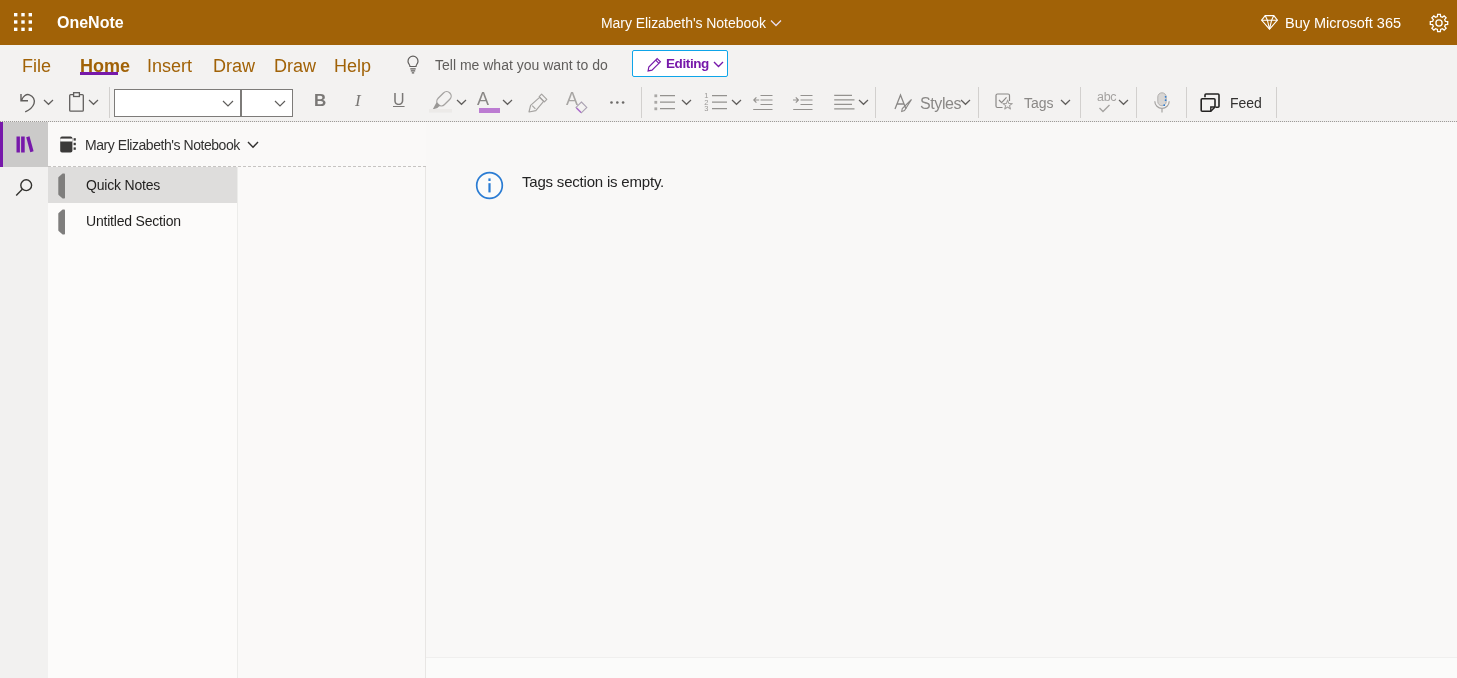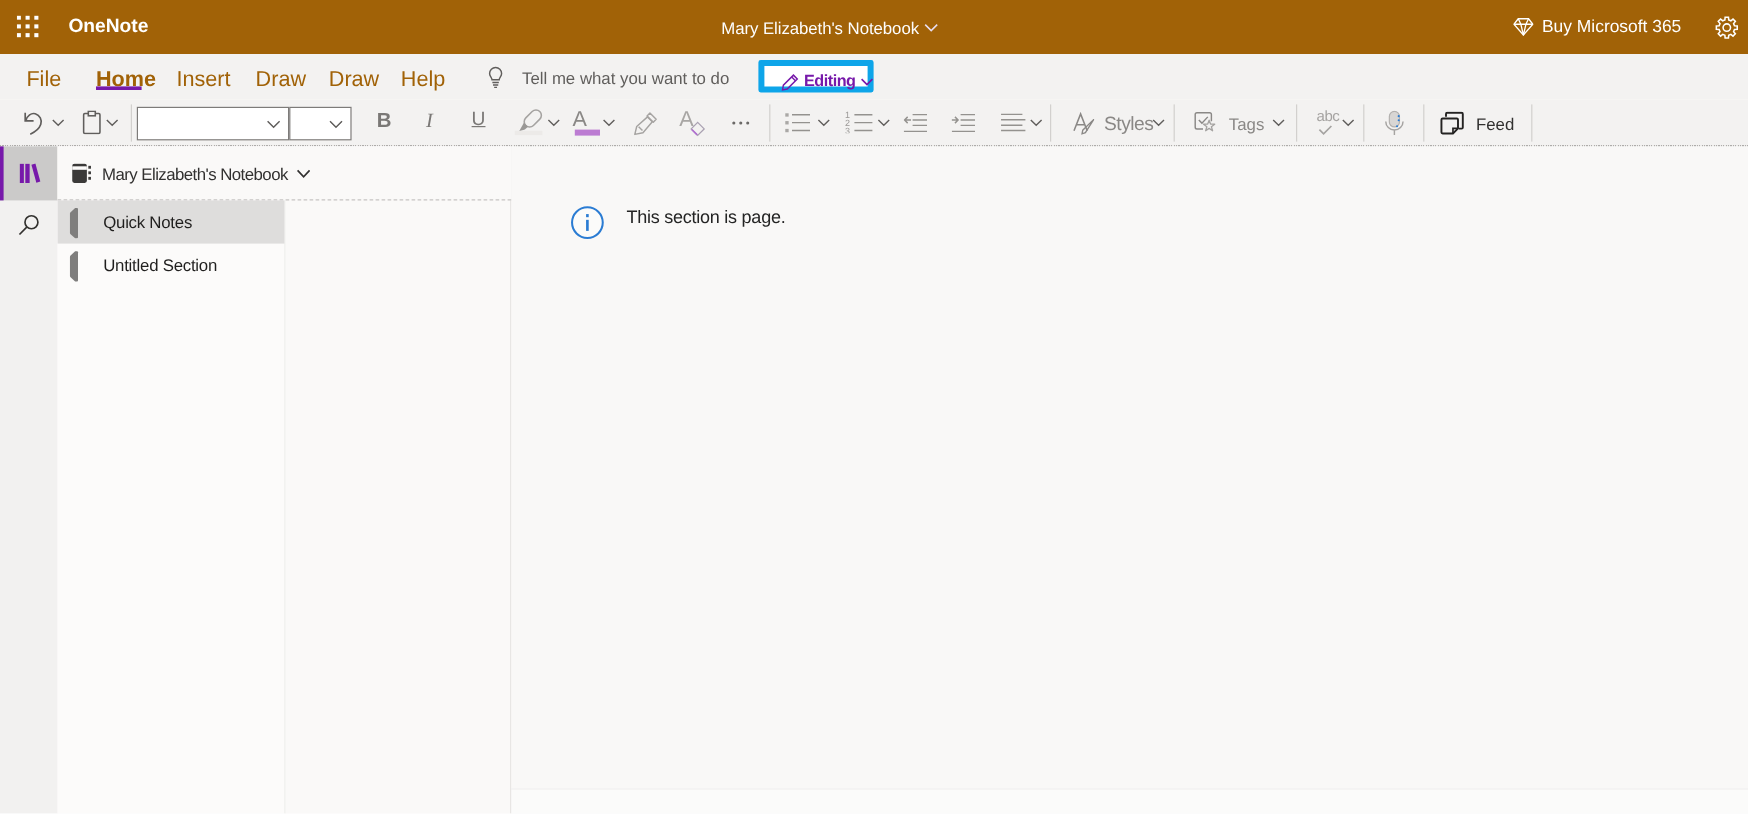--- a/index.html
+++ b/index.html
@@ -10,21 +10,21 @@
 .topbar { position:absolute; left:0; top:0; width:1457px; height:45px; background:#a16207; color:#fff; }
 .brand { position:absolute; left:57px; top:14px; font-size:16px; font-weight:bold; }
 .nbtitle { position:absolute; left:601px; top:15px; font-size:14px; letter-spacing:-0.05px; color:#fdfdfd; }
 .buy { position:absolute; left:1285px; top:15px; font-size:14.5px; }
 
 .menubar { position:absolute; left:0; top:45px; width:1457px; height:38px; background:#f3f2f1; }
 .mitem { position:absolute; top:11px; font-size:18px; color:#a16207; }
 .mitem.b { font-weight:bold; }
 .homeline { position:absolute; left:80px; top:26.5px; width:38px; height:3px; background:#7719aa; }
 .tellme { position:absolute; left:435px; top:12px; font-size:14px; color:#605e5c; }
-.editbtn { position:absolute; left:632px; top:5px; width:96px; height:27px; background:#fff; border:5px solid #0ea5e9; border-radius:2px; }
+.editbtn { position:absolute; left:632px; top:5px; width:96px; height:27px; background:#fff; border:1px solid #0ea5e9; border-radius:2px; }
 .editbtn span { position:absolute; left:33px; top:5px; font-size:13.5px; font-weight:bold; letter-spacing:-0.4px; color:#7719aa; }
 
 .toolbar { position:absolute; left:0; top:83px; width:1457px; height:39px; background:#f3f2f1; }
 .toolbar::after { content:""; position:absolute; left:0; bottom:0; width:100%; height:1px; background:repeating-linear-gradient(90deg,#9d9b99 0 1px,#eceae8 1px 2px); }
 .sep { position:absolute; top:4px; width:1px; height:31px; background:#d2d0ce; }
 .combo { position:absolute; top:6px; height:28px; background:#fff; border:1px solid #7d7b79; }
 .tbtxt { position:absolute; font-size:14px; color:#8a8886; }
 
 .main { position:absolute; left:0; top:122px; width:1457px; height:556px; }
 .rail { position:absolute; left:0; top:0; width:48px; height:556px; background:#f2f1f0; }
@@ -332,14 +332,14 @@
         <path d="M5.6 0.4 H7.2 Q8 0.4 8 1.2 V24.8 Q8 25.6 7.2 25.6 H5.6 L1.6 21.9 Q1.3 21.6 1.3 21.1 V4.9 Q1.3 4.4 1.6 4.1 Z" fill="#7f7e7d"></path>
       </svg>
       <span class="t">Quick Notes</span>
     </div>
 
   <svg class="abs" style="left:475px;top:49px" width="29" height="29" viewBox="0 0 29 29">
     <circle cx="14.5" cy="14.5" r="12.8" fill="#fbfbfa" stroke="#2b7cd3" stroke-width="1.7"></circle>
     <rect x="13.4" y="12.2" width="2.2" height="9.2" fill="#2b7cd3"></rect>
     <rect x="13.4" y="7.4" width="2.2" height="2.6" fill="#2b7cd3"></rect>
   </svg>
-  <div class="msg" style="left:522px;top:51px;letter-spacing:-0.2px">This section is page.</div>
+  <div class="msg" style="left:522px;top:51px;letter-spacing:-0.2px">Tags section is empty.</div>
 </div>
 
 </body></html>

